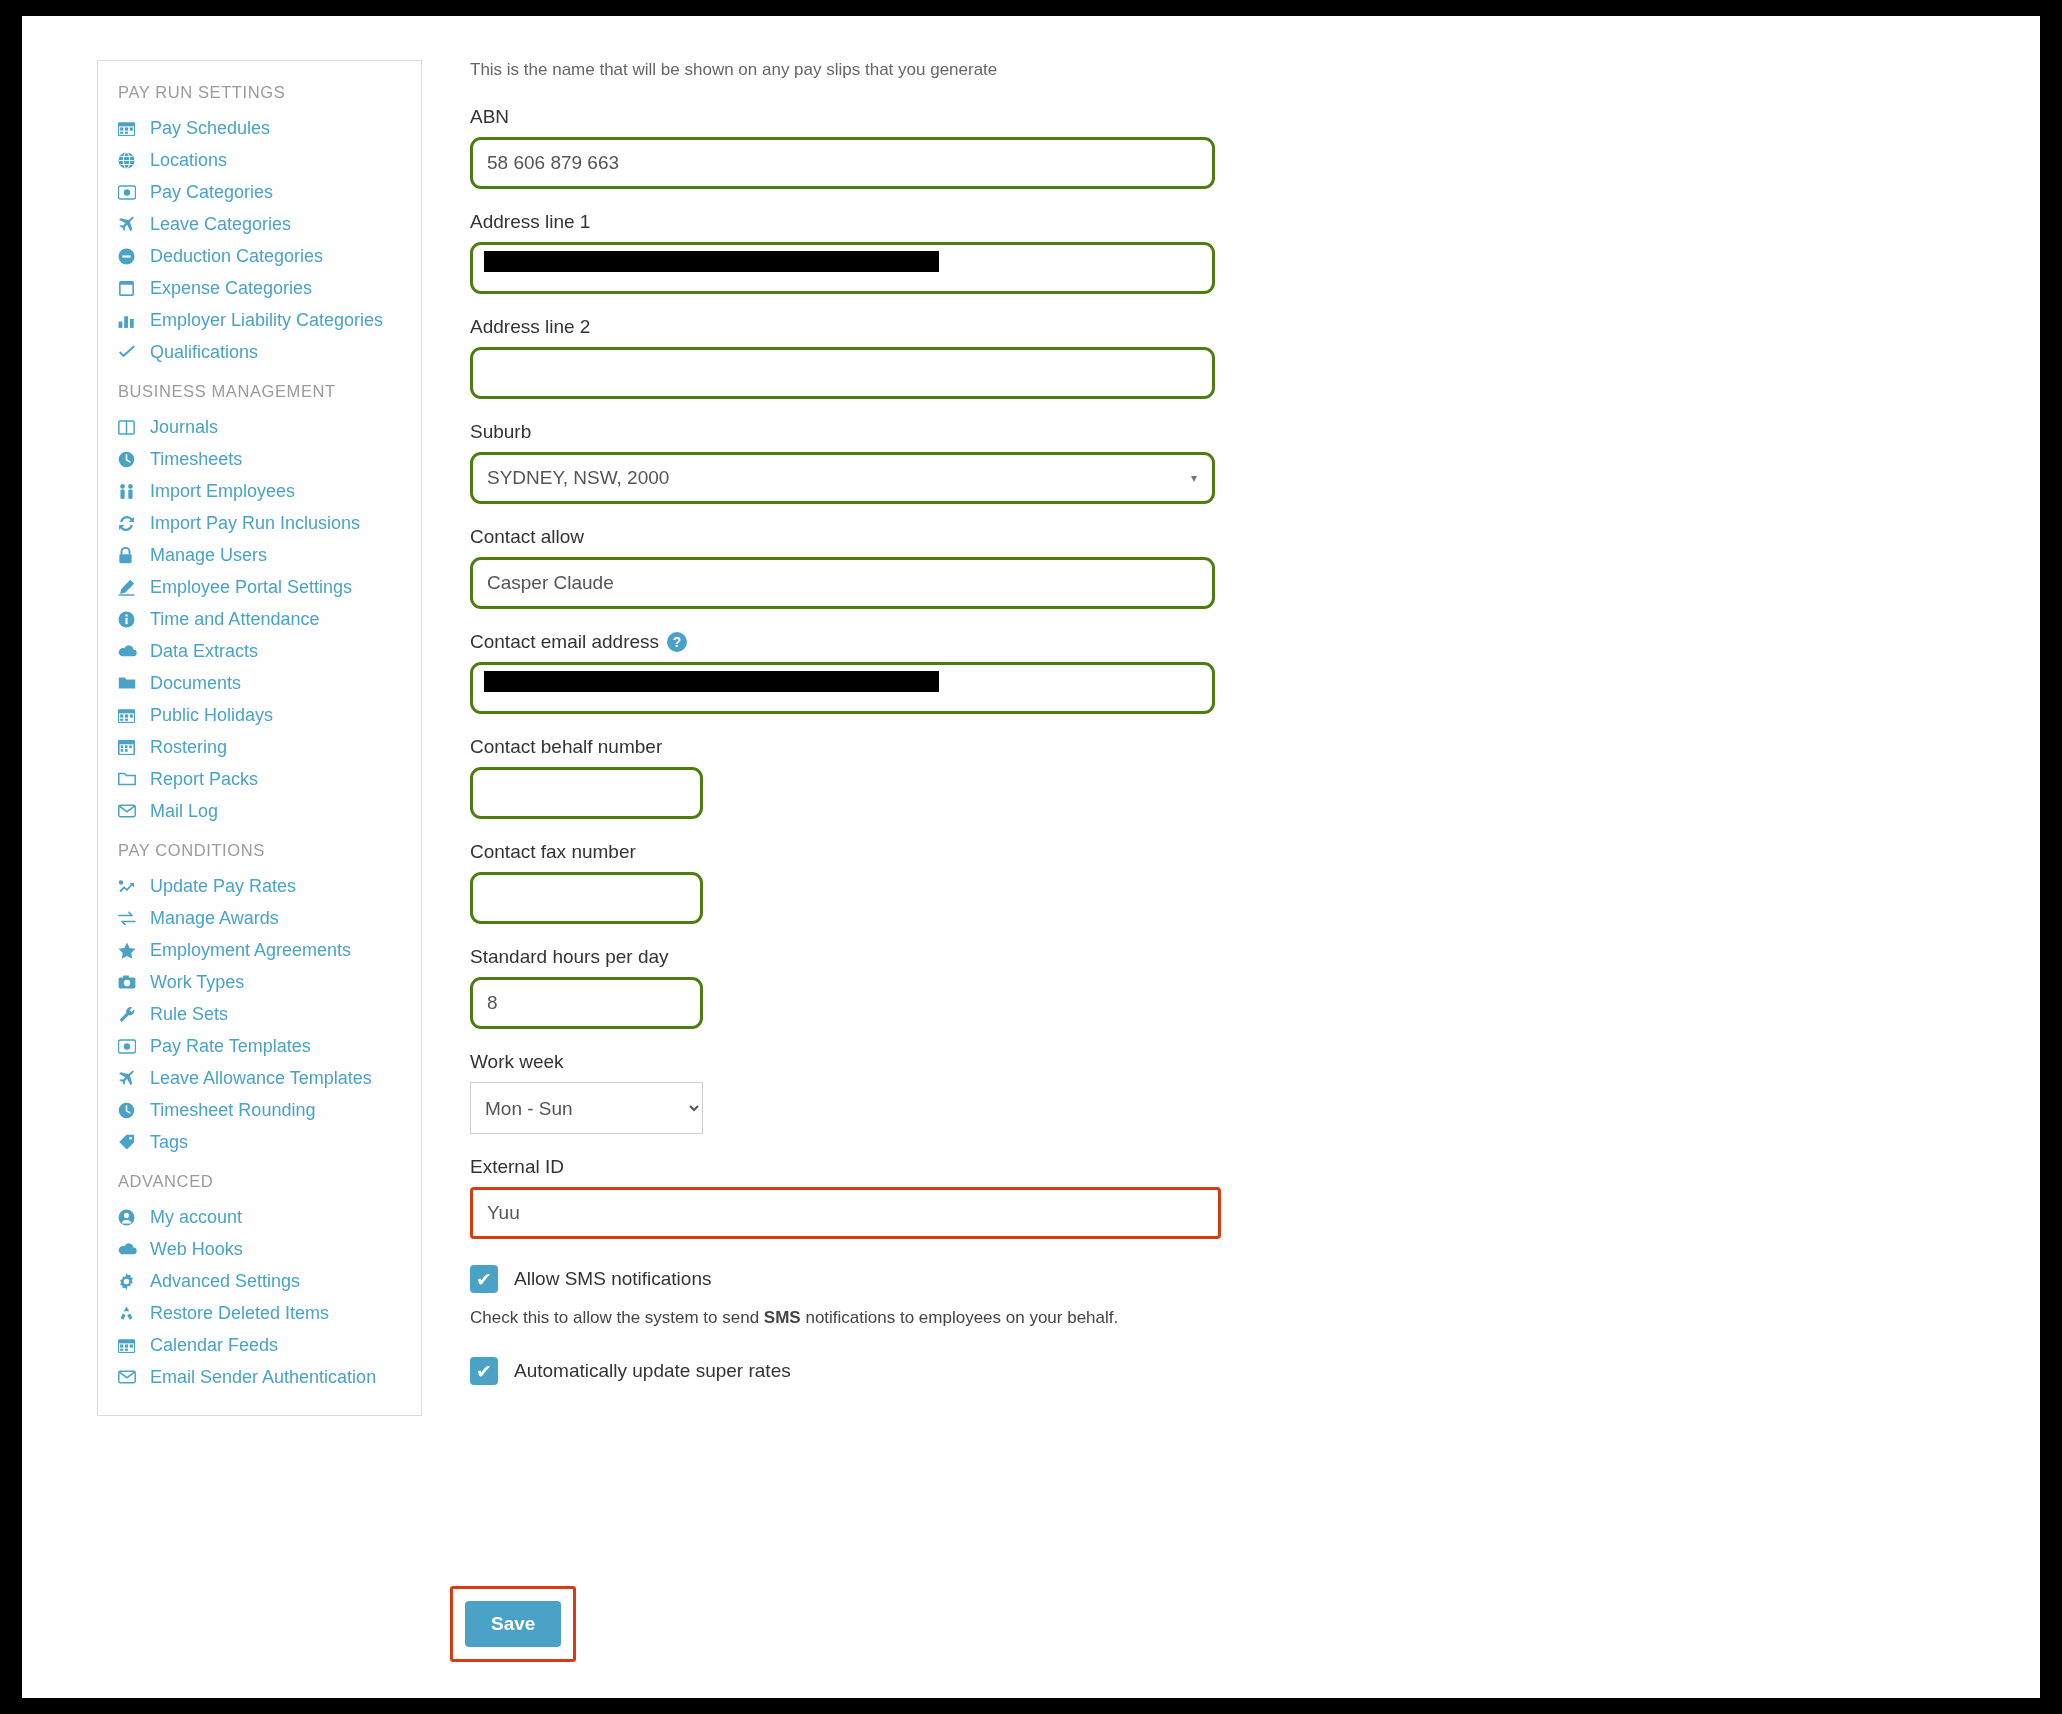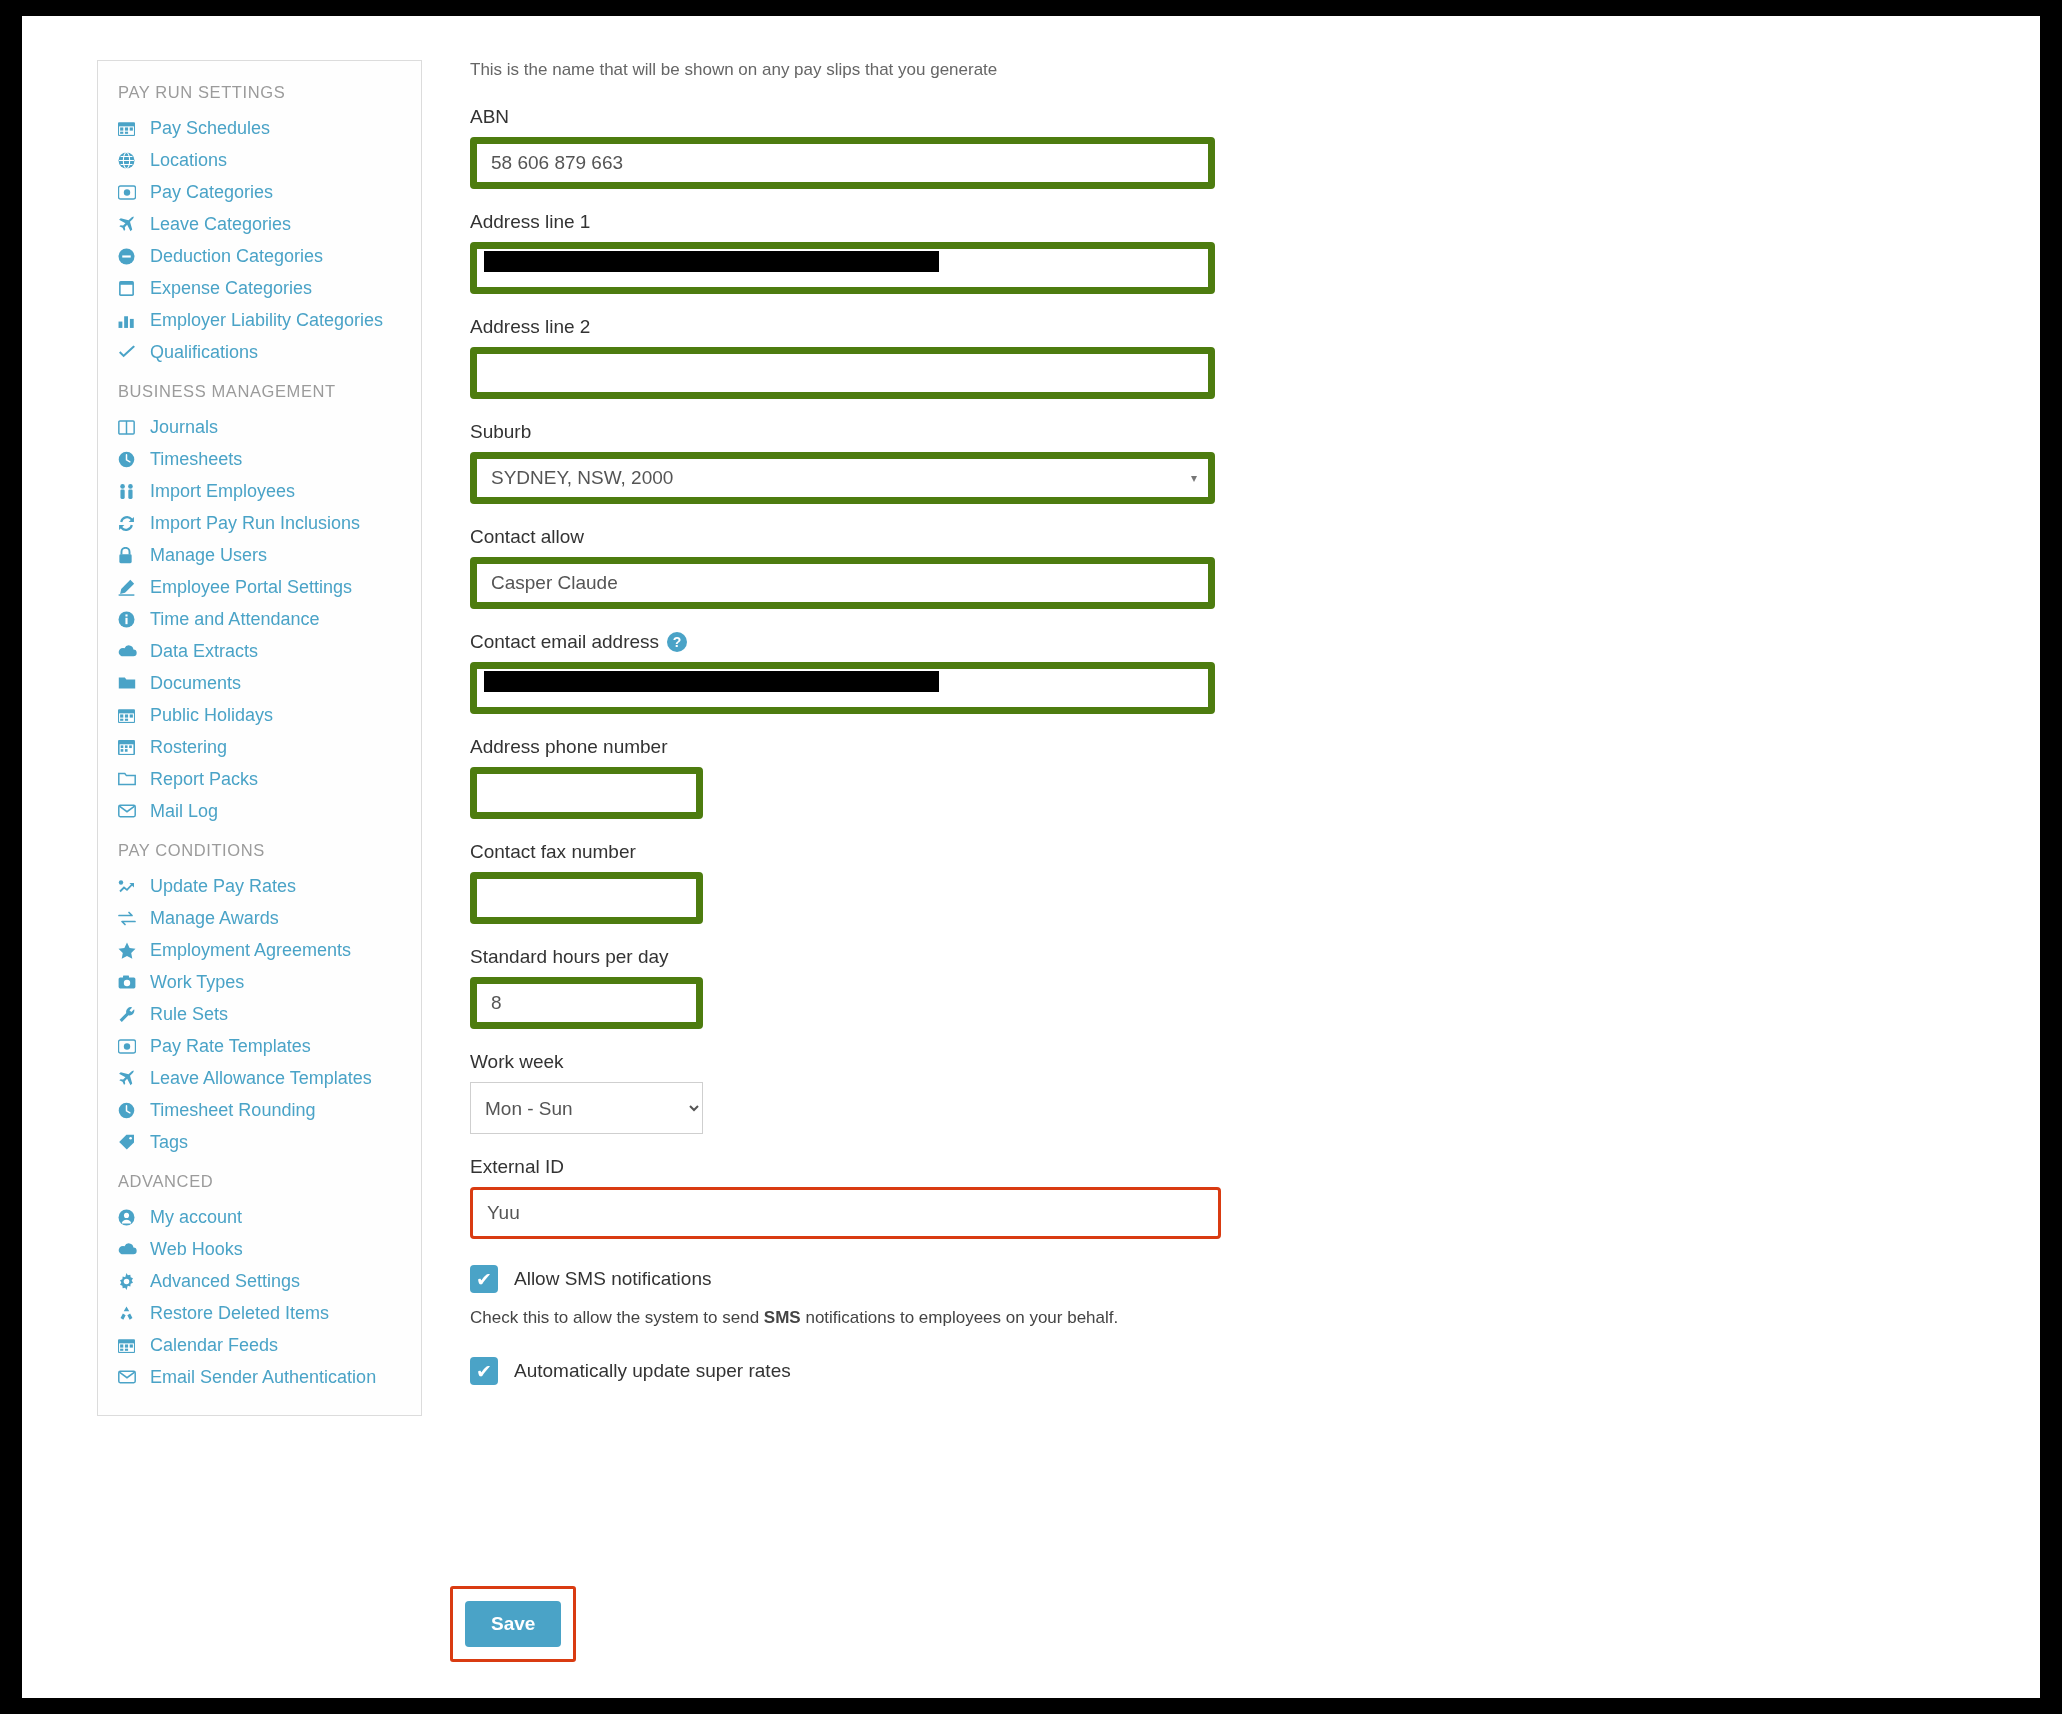--- a/index.html
+++ b/index.html
@@ -95,22 +95,22 @@
     background: #4aa3c7;
     color: #ffffff;
     font-size: 14px;
     font-weight: bold;
     margin-left: 8px;
     line-height: 1;
   }
   .input {
     width: 745px;
     height: 52px;
-    border: 7px solid #4d7c0f;
-    border-radius: 4px;
+    border: 3px solid #4d7c0f;
+    border-radius: 11px;
     background: #ffffff;
     color: #555555;
     font-size: 19px;
     font-family: "Liberation Sans", sans-serif;
     padding: 0 14px;
     outline: none;
   }
   .input.short { width: 233px; }
   .input::placeholder { color: #9a9a9a; }
   .redacted {
@@ -594,21 +594,21 @@
         <span>Contact email address</span>
         <span class="help-badge">?</span>
       </div>
       <div class="redacted" style="position:relative; width:745px;">
         <input class="input" type="text" style="">
         <span class="bar" style="width:455px;"></span>
       </div>
     </div>
 
     <div class="field">
-      <div class="field-label">Address phone number</div>
+      <div class="field-label">Contact behalf number</div>
       <input class="input short" type="text" value="" style="">
     </div>
 
     <div class="field">
       <div class="field-label">Contact fax number</div>
       <input class="input short" type="text" value="" style="">
     </div>
 
     <div class="field">
       <div class="field-label">Standard hours per day</div>

